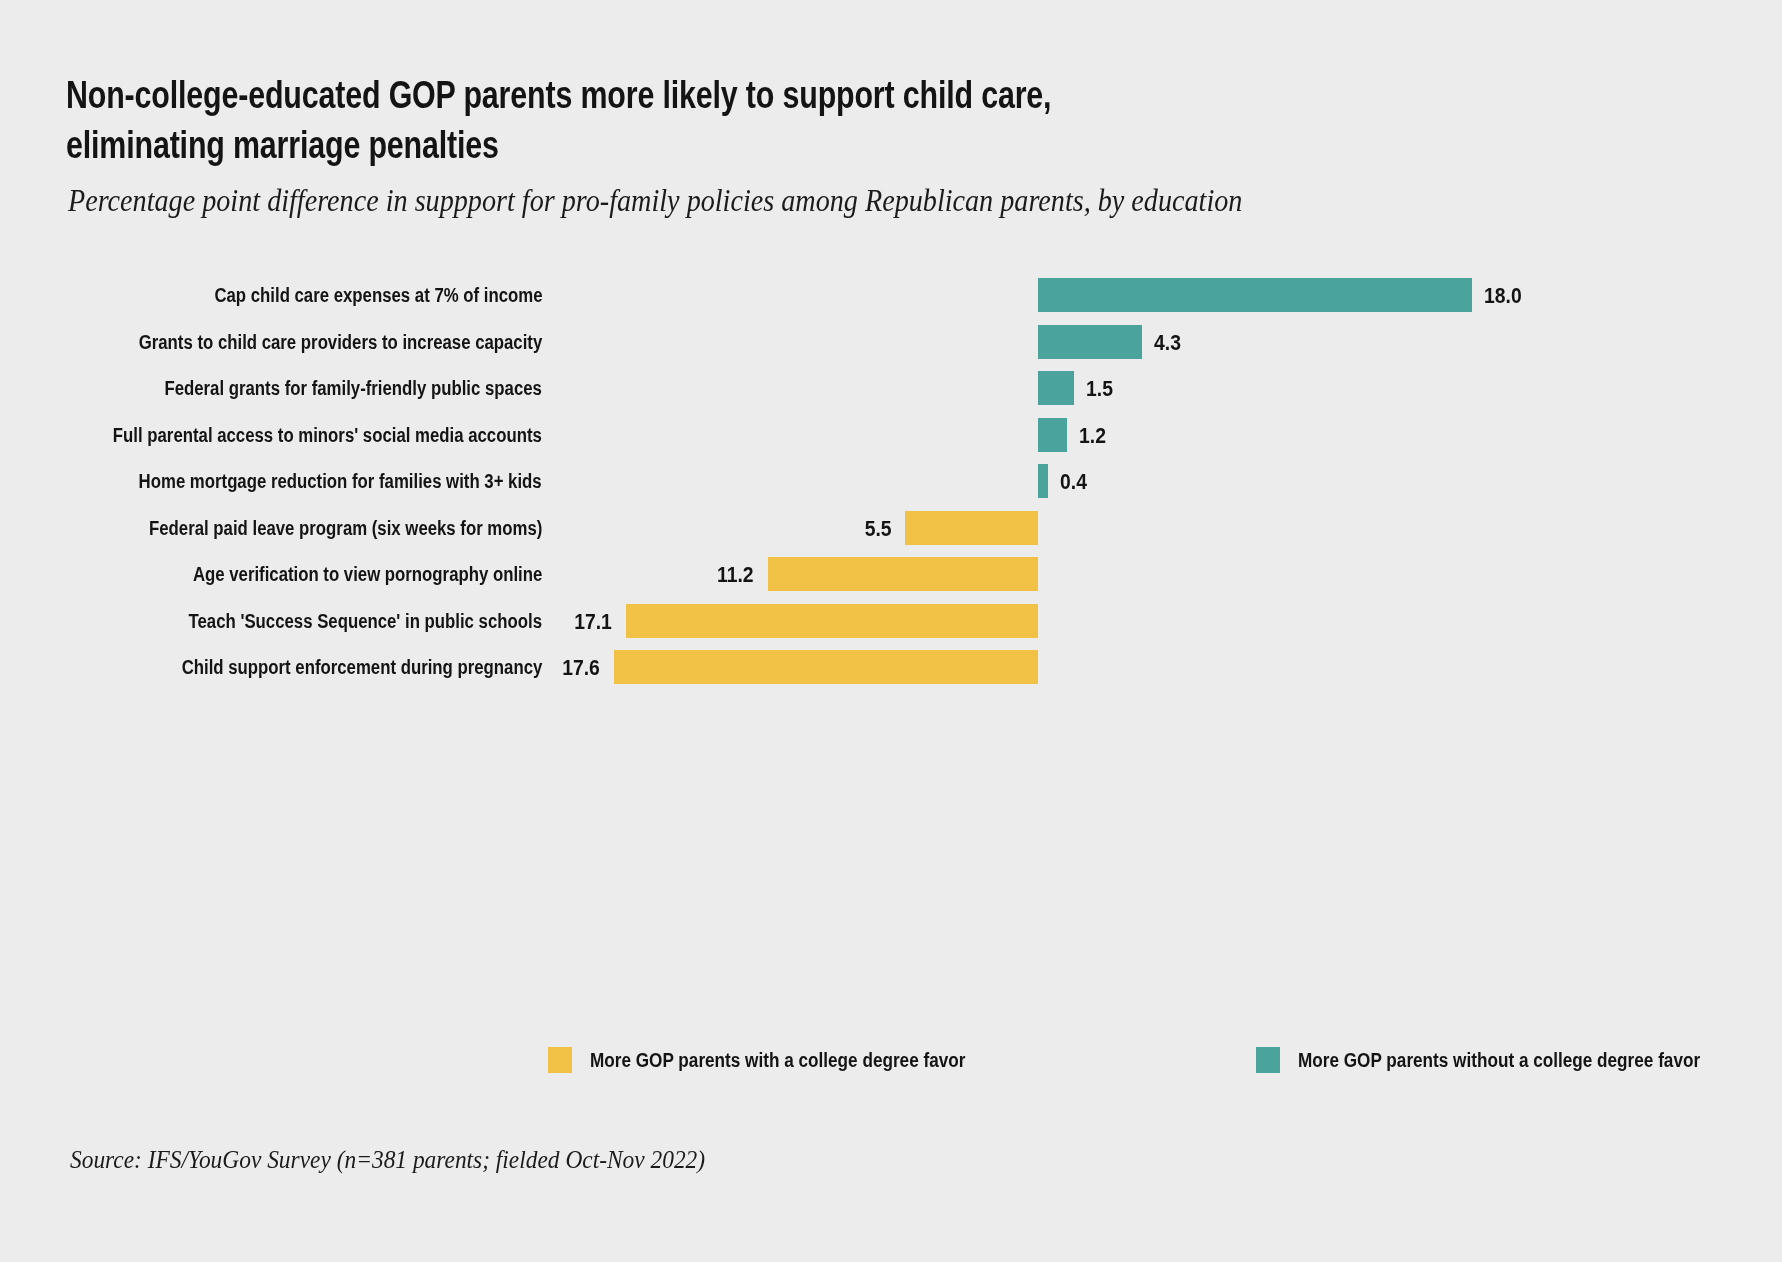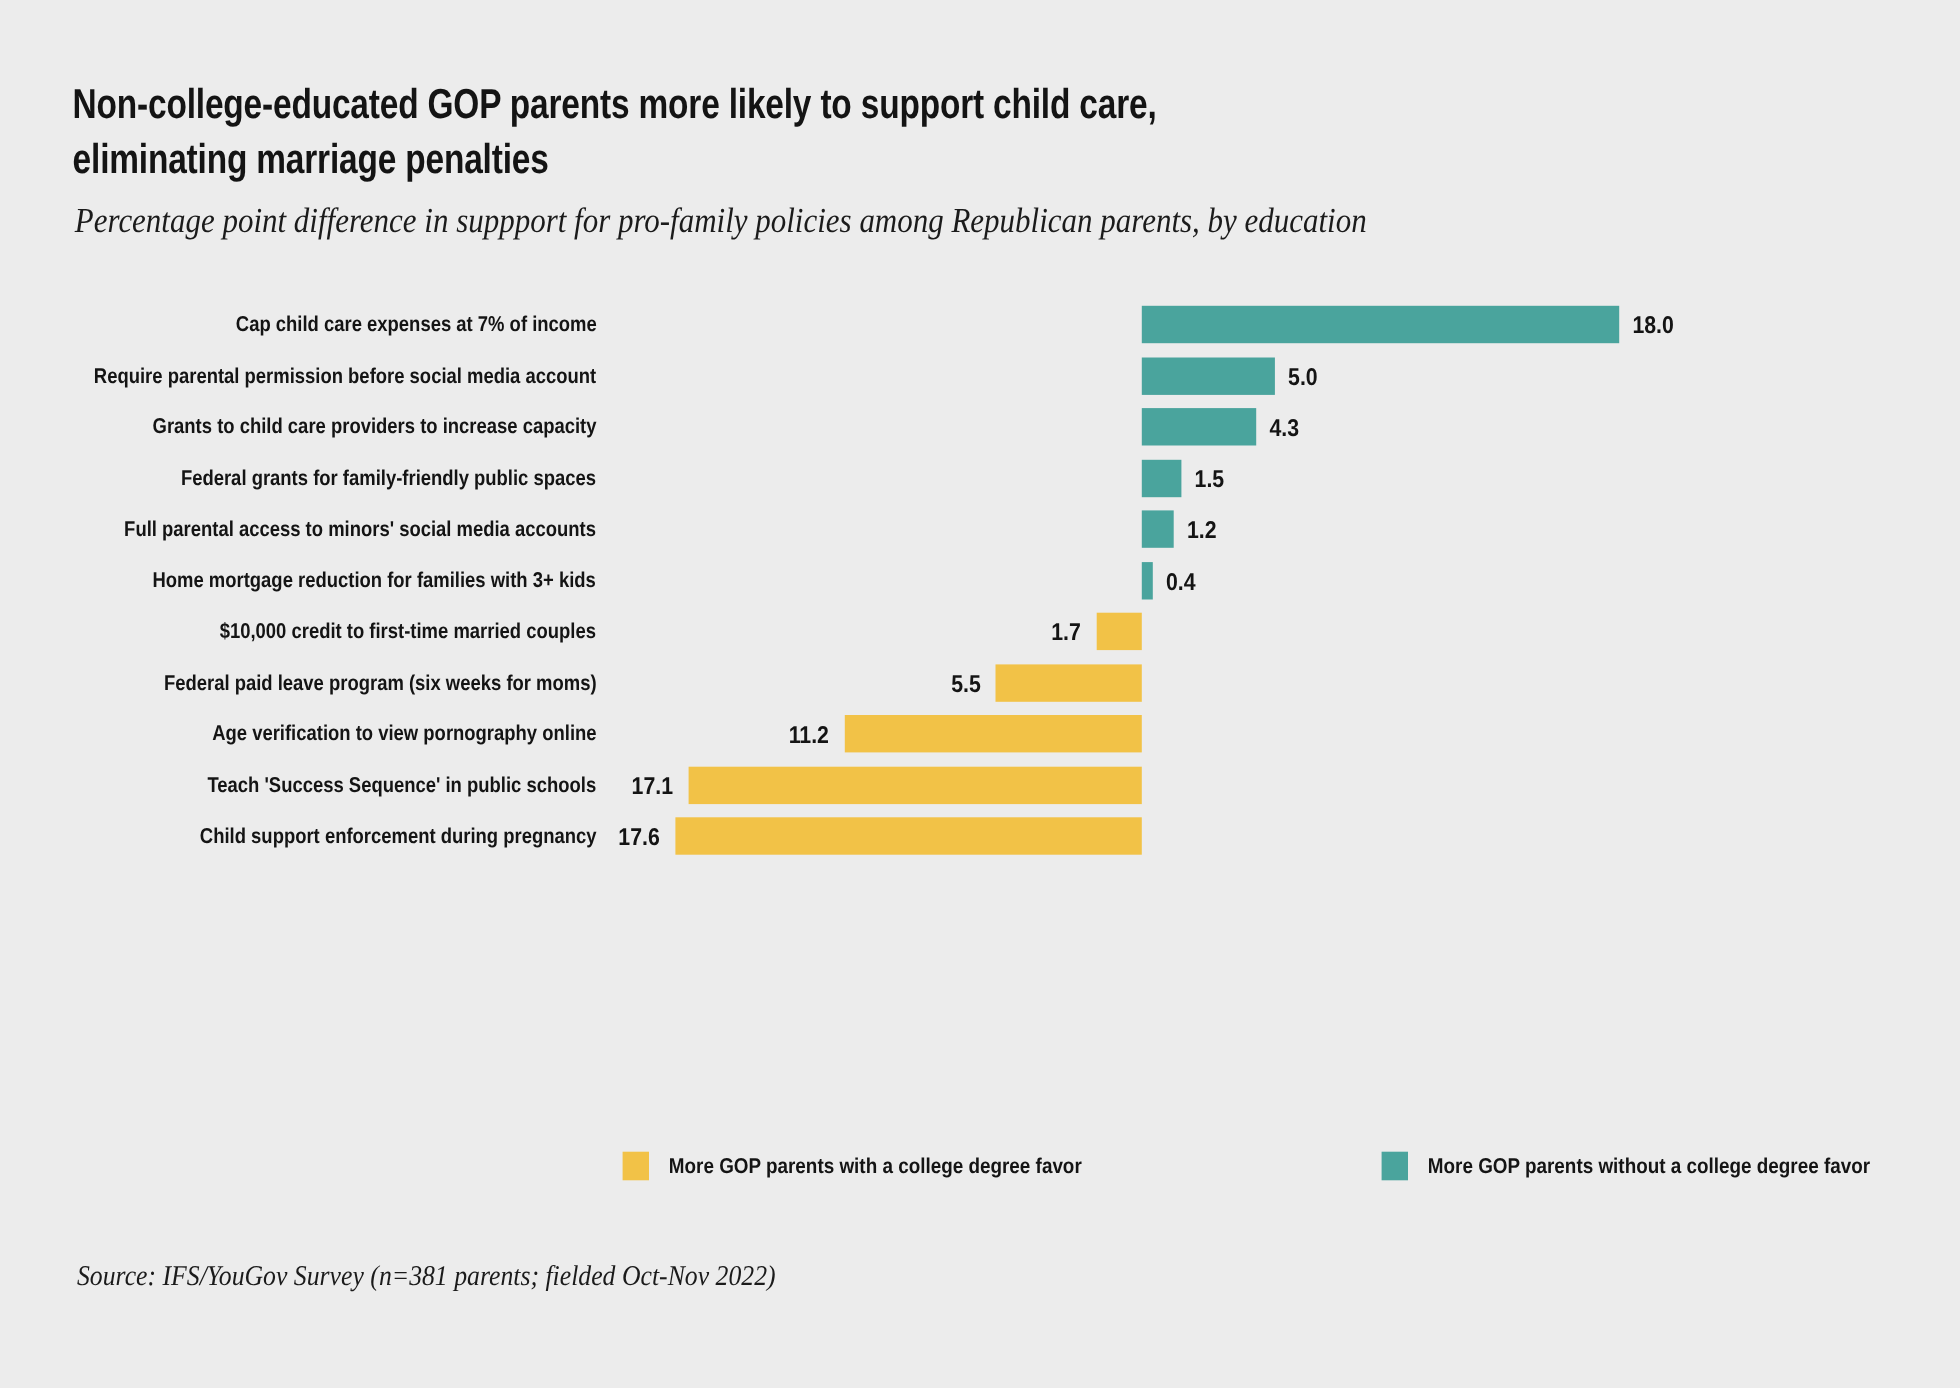--- a/index.html
+++ b/index.html
@@ -114,21 +114,21 @@
     margin-right:18px;
   }
   .legend-text {
     font-family:"Liberation Sans", sans-serif;
     font-weight:700;
     font-size:19.5px;
     color:#141414;
     transform:scaleX(0.88);
     transform-origin:left center;
   }
-  #legend-left  { left:566px; }
+  #legend-left  { left:548px; }
   #legend-right { left:1256px; }
 
   .source {
     position:absolute;
     left:70px; top:1145px;
     font-family:"Liberation Serif", serif;
     font-style:italic;
     font-size:26px;
     color:#1b1b1b;
     white-space:nowrap;
@@ -145,27 +145,20 @@
 
 <div class="chart" id="chart">
     <div class="row">
       <div class="cat-label">Cap child care expenses at 7% of income</div>
       <div class="bar-area">
         <div class="bar pos" style="width: 433.8px; background: rgb(74, 164, 157);"></div>
         <div class="val right" style="left: 1483.8px;">18.0</div>
       </div>
     </div>
     <div class="row">
-      <div class="cat-label">Require parental permission before social media account</div>
-      <div class="bar-area">
-        <div class="bar pos" style="width: 120.5px; background: rgb(74, 164, 157);"></div>
-        <div class="val right" style="left: 1170.5px;">5.0</div>
-      </div>
-    </div>
-    <div class="row">
       <div class="cat-label">Grants to child care providers to increase capacity</div>
       <div class="bar-area">
         <div class="bar pos" style="width: 103.63px; background: rgb(74, 164, 157);"></div>
         <div class="val right" style="left: 1153.63px;">4.3</div>
       </div>
     </div>
     <div class="row">
       <div class="cat-label">Federal grants for family-friendly public spaces</div>
       <div class="bar-area">
         <div class="bar pos" style="width: 36.15px; background: rgb(74, 164, 157);"></div>
@@ -177,27 +170,20 @@
       <div class="bar-area">
         <div class="bar pos" style="width: 28.92px; background: rgb(74, 164, 157);"></div>
         <div class="val right" style="left: 1078.92px;">1.2</div>
       </div>
     </div>
     <div class="row">
       <div class="cat-label">Home mortgage reduction for families with 3+ kids</div>
       <div class="bar-area">
         <div class="bar pos" style="width: 9.64px; background: rgb(74, 164, 157);"></div>
         <div class="val right" style="left: 1059.64px;">0.4</div>
-      </div>
-    </div>
-    <div class="row">
-      <div class="cat-label">$10,000 credit to first-time married couples</div>
-      <div class="bar-area">
-        <div class="bar neg" style="width: 40.97px; background: rgb(242, 194, 71); left: 997.03px;"></div>
-        <div class="val left" style="right: 798.97px;">1.7</div>
       </div>
     </div>
     <div class="row">
       <div class="cat-label">Federal paid leave program (six weeks for moms)</div>
       <div class="bar-area">
         <div class="bar neg" style="width: 132.55px; background: rgb(242, 194, 71); left: 905.45px;"></div>
         <div class="val left" style="right: 890.55px;">5.5</div>
       </div>
     </div>
     <div class="row">

